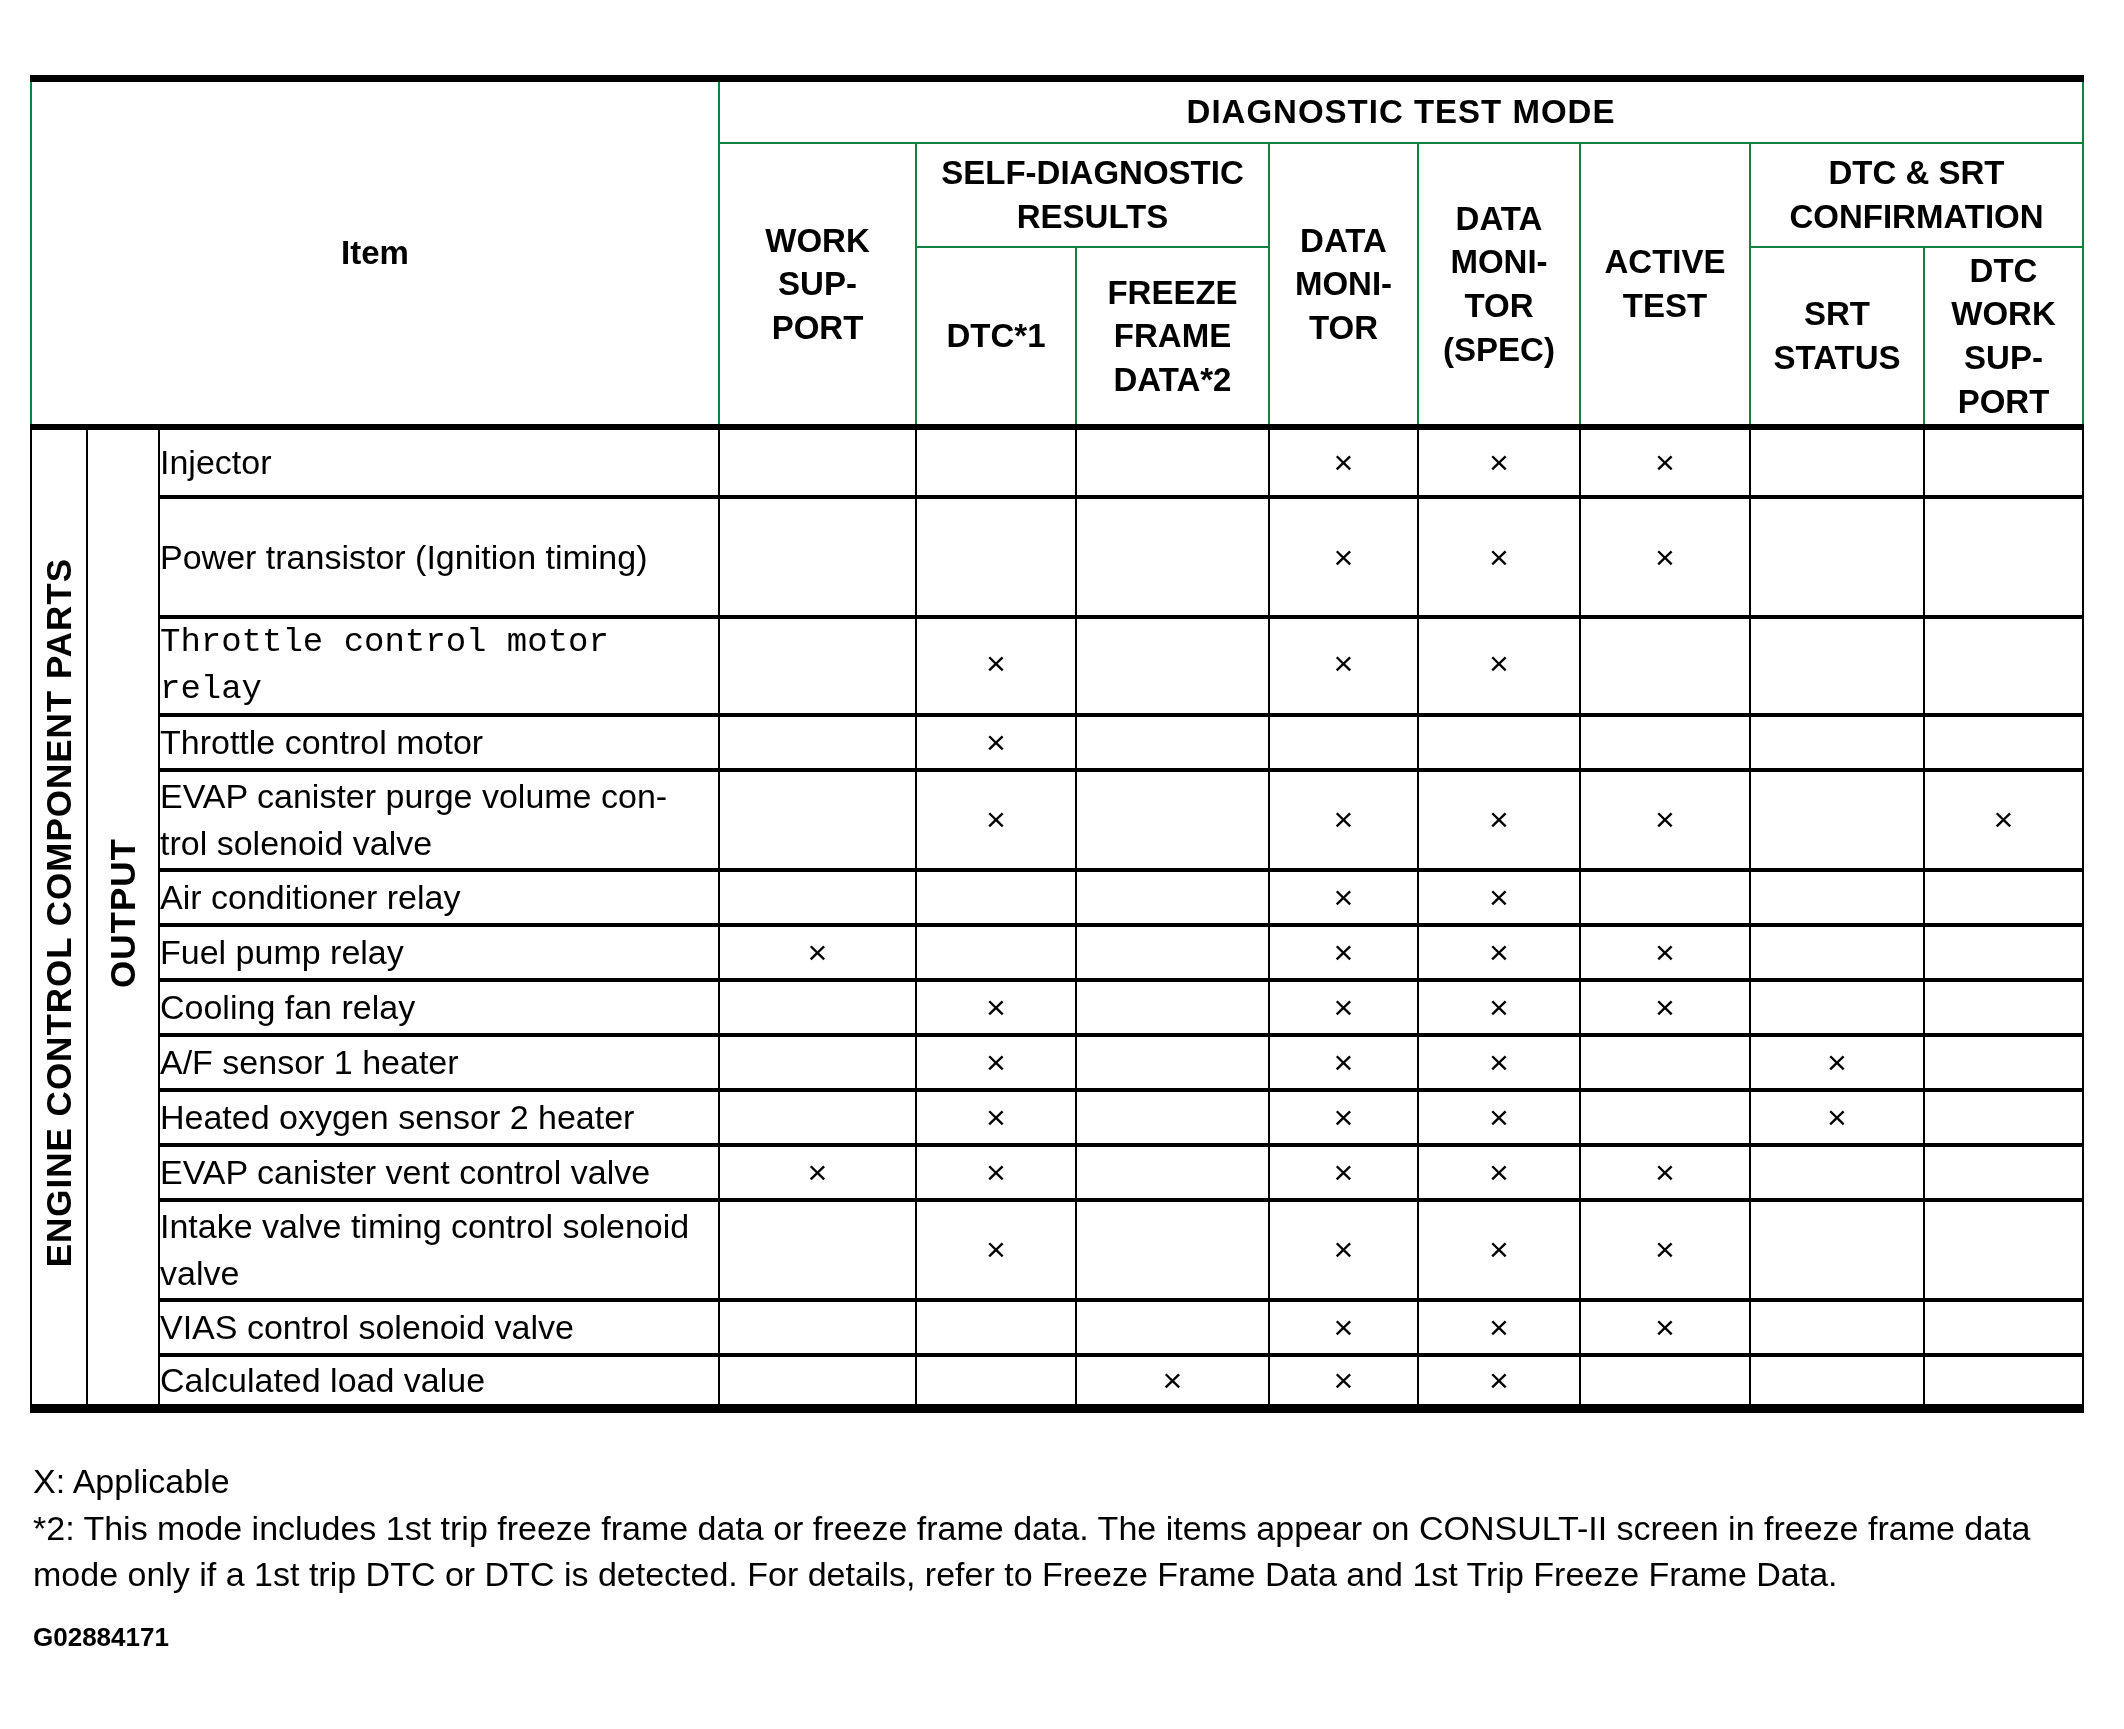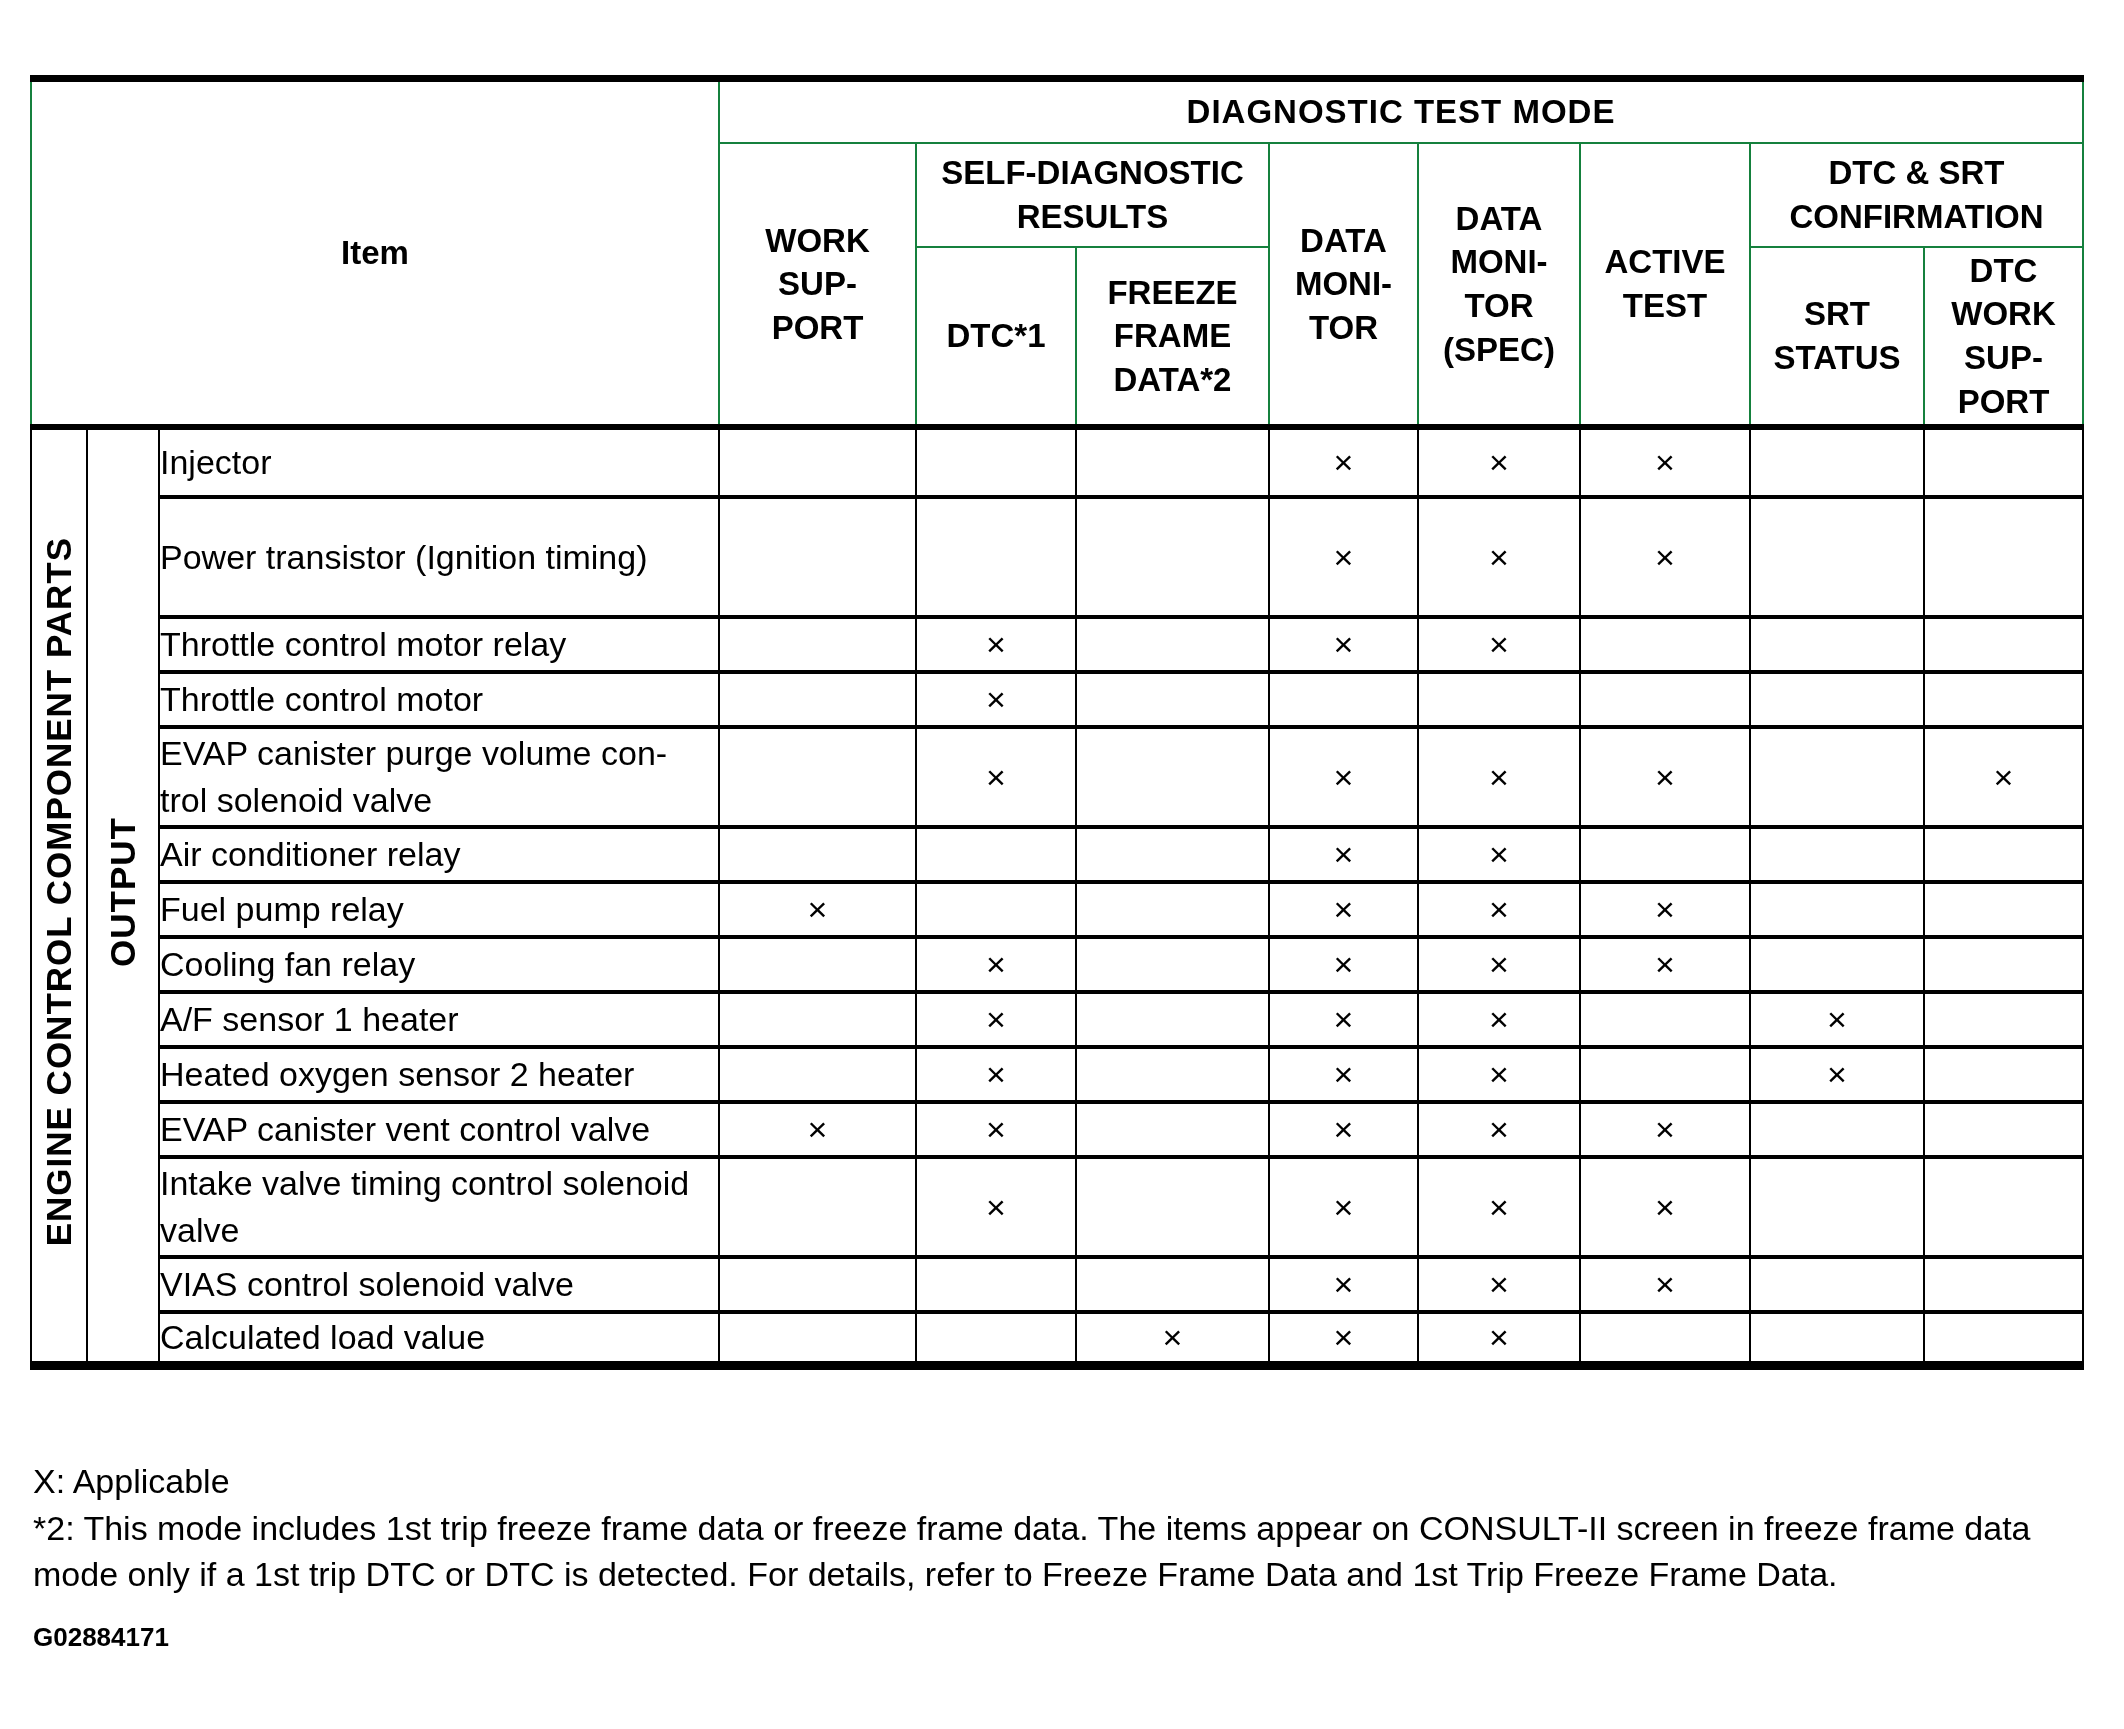--- a/index.html
+++ b/index.html
@@ -152,21 +152,21 @@
           <td class="item-cell">Power transistor (Ignition timing)</td>
           <td class="mark-cell"></td>
           <td class="mark-cell"></td>
           <td class="mark-cell"></td>
           <td class="mark-cell">×</td>
           <td class="mark-cell">×</td>
           <td class="mark-cell">×</td>
           <td class="mark-cell"></td>
           <td class="mark-cell"></td>
         </tr>
-        <tr style="height: 55px;">
+        <tr style="height: 55px; font-family: Liberation Mono, monospace;">
           <td class="item-cell">Throttle control motor relay</td>
           <td class="mark-cell"></td>
           <td class="mark-cell">×</td>
           <td class="mark-cell"></td>
           <td class="mark-cell">×</td>
           <td class="mark-cell">×</td>
           <td class="mark-cell"></td>
           <td class="mark-cell"></td>
           <td class="mark-cell"></td>
         </tr>

